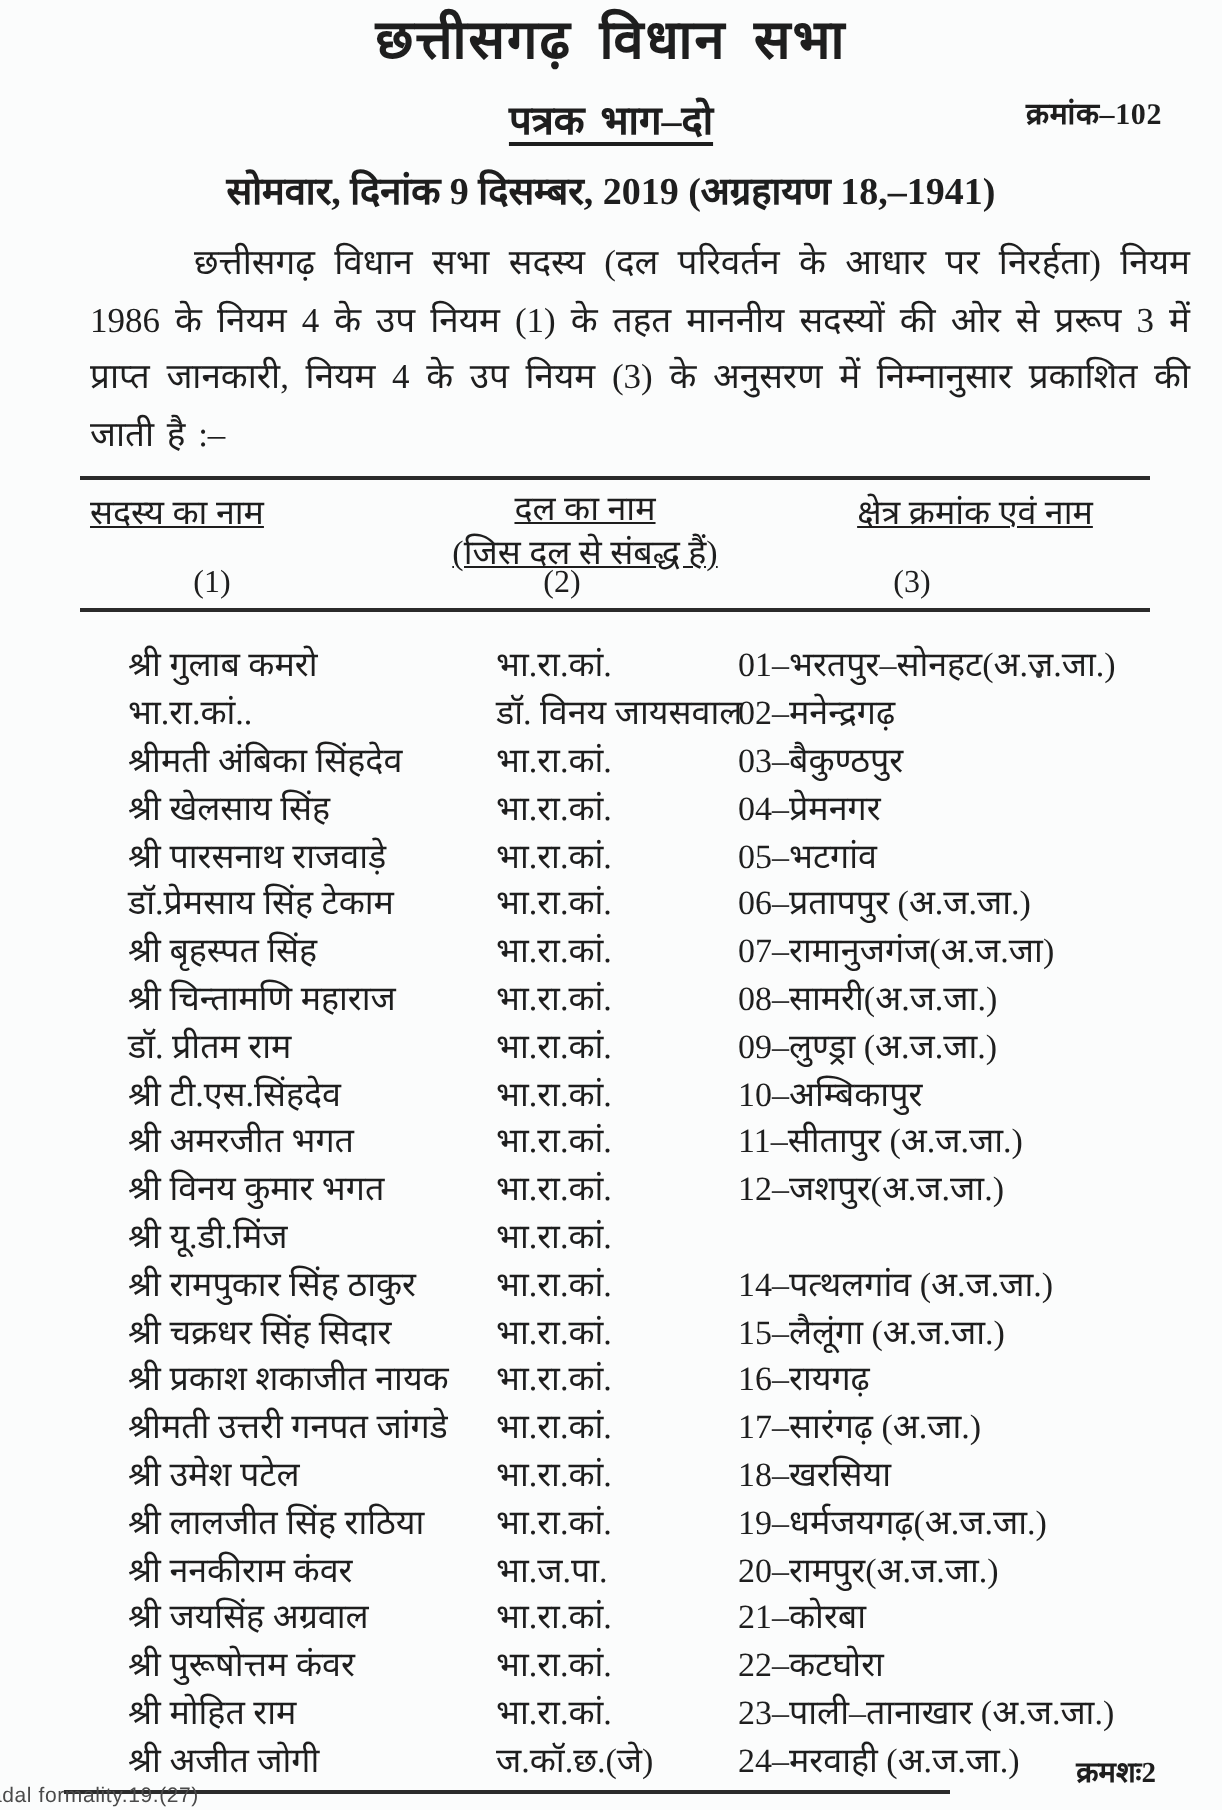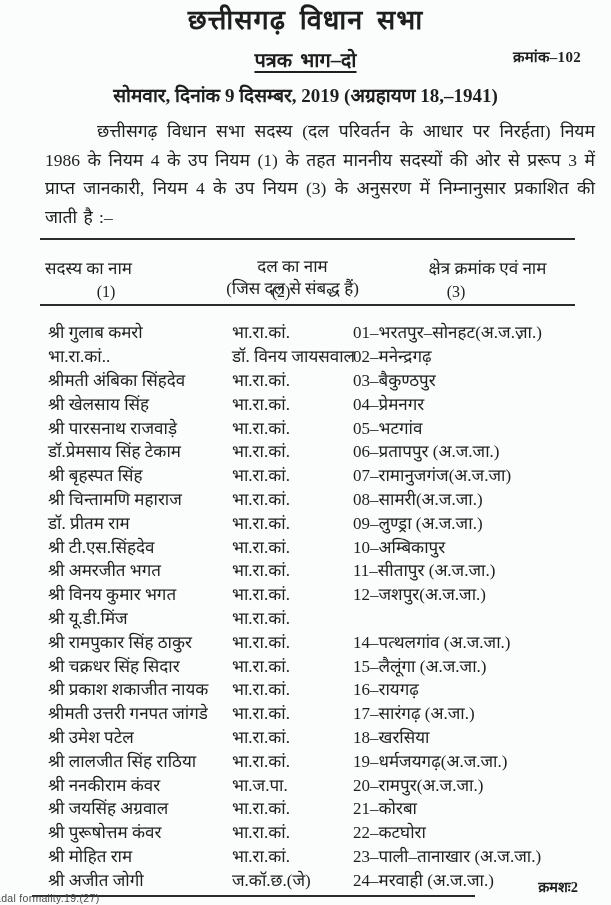--- a/index.html
+++ b/index.html
@@ -49,37 +49,38 @@
     position:relative;
     margin:7px 36px 0 40px;            
     border-top:2.5px solid #2b2b2b;
     border-bottom:2.5px solid #2b2b2b;
     height:64px;
     font-size:17px;
   }
   .thead-cols{
     display:grid;
     grid-template-columns:145px 215px 1fr;
-    padding-top:16px;
+    padding-top:4px;
+    text-decoration:underline;
   }
   .thead .c1{padding-left:5px;text-align:left;}
   .thead .c2{text-align:center;line-height:22px;}
   .thead .c3{text-align:center;}
   .colnum{
     position:absolute;bottom:3px;
     transform:translateX(-50%);
     font-size:16px;
   }
   .colnum.n1{left:66px;}
   .colnum.n2{left:241px;}
   .colnum.n3{left:416px;}
 
   
   .tbody{
-    margin:14px 0 0 48px;              
+    margin:14px 0 0 64px;              
   }
   .trow{
     display:grid;
     grid-template-columns:184px 121px 1fr;
     height:23.8px;
     align-items:center;
     font-size:17px;
   }
   .cell{white-space:nowrap;}
   .bottom-rule{

